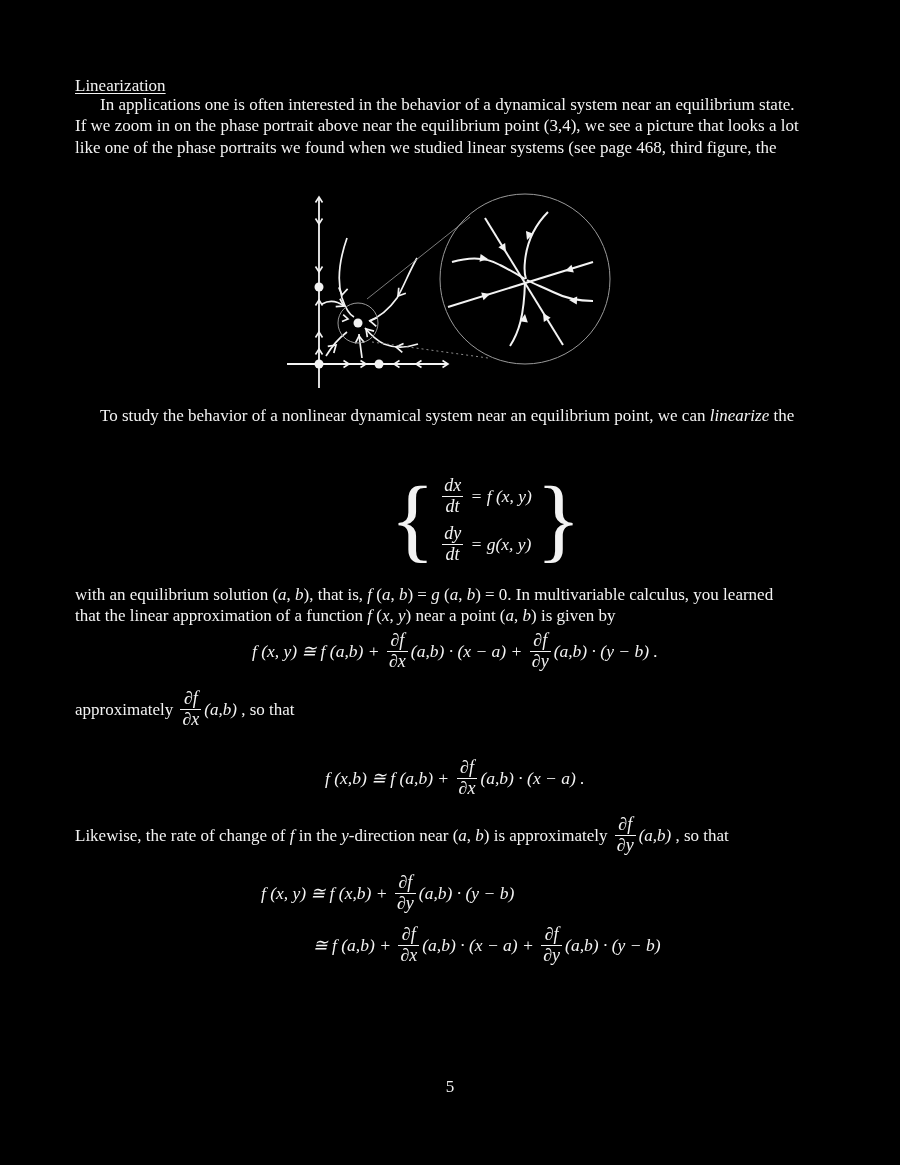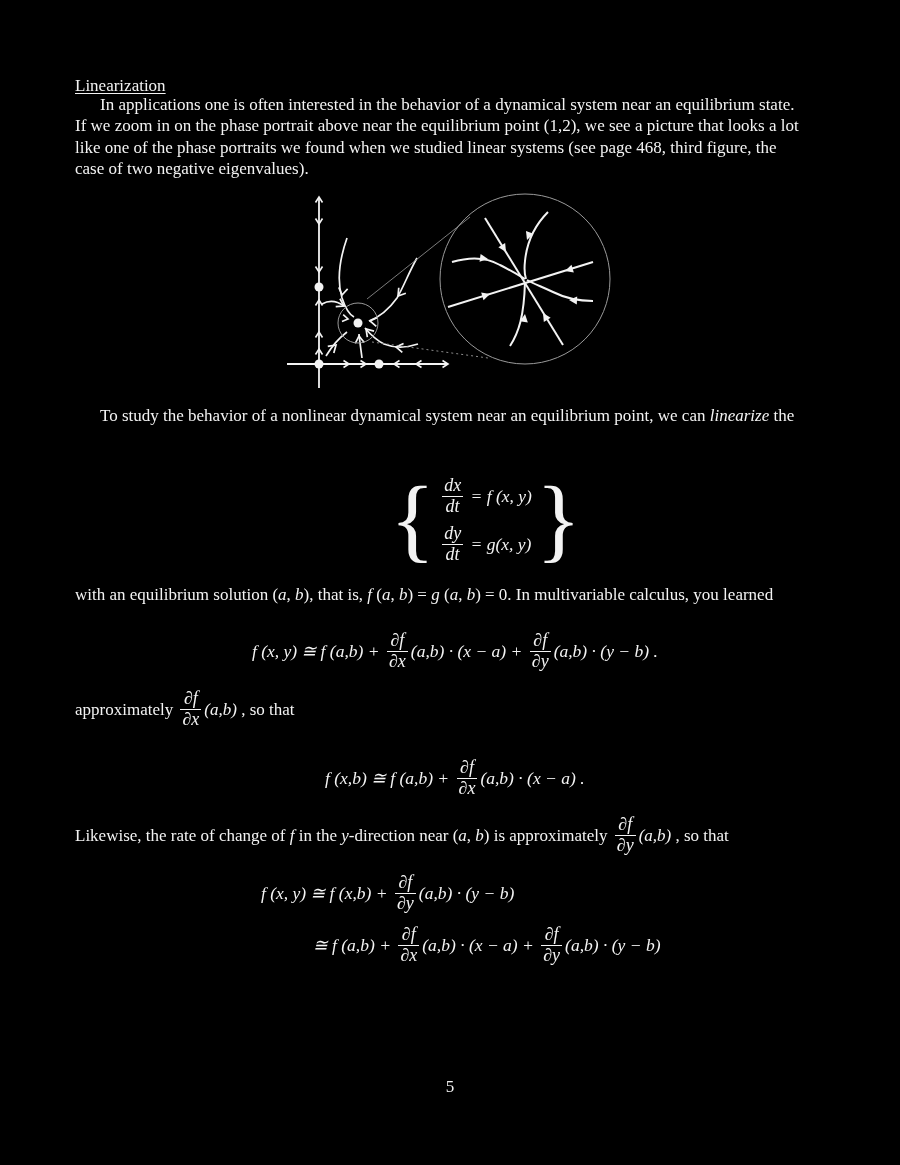--- a/index.html
+++ b/index.html
@@ -28,23 +28,22 @@
 </style>
 </head>
 <body>
 
 <div class="page">
 
   <div class="heading body-text">Linearization</div>
 
   <div class="para body-text" style="top:94px">
       <div class="tline ind"><span>In applications one is often interested in the behavior of a dynamical system near an equilibrium state.</span></div>
-      <div class="tline"><span>If we zoom in on the phase portrait above near the equilibrium point (1,2), we see a picture that looks a lot</span></div>
+      <div class="tline"><span>If we zoom in on the phase portrait above near the equilibrium point (3,4), we see a picture that looks a lot</span></div>
       <div class="tline"><span>like one of the phase portraits we found when we studied linear systems (see page 468, third figure, the</span></div>
-      <div class="tline"><span>case of two negative eigenvalues).</span></div>
     </div>
 
   <svg class="figure" width="335" height="207" viewBox="0 0 335 207">
     <defs>
       <g id="arr">
           <path d="M-7,-4.5 L0,0 L-7,4.5" fill="none" stroke="var(--fg)" stroke-width="1.7"></path>
         </g>
       <g id="arrs">
           <path d="M-5.5,-3.5 L0,0 L-5.5,3.5" fill="none" stroke="var(--fg)" stroke-width="1.6"></path>
         </g>
@@ -129,20 +128,21 @@
     <span class="brace">{</span>
     <span class="sysrows">
       <span class="sys-row"><span class="frac"><span class="fnum">dx</span><span class="fden">dt</span></span><span> = f (x, y)</span></span>
       <span class="sys-row"><span class="frac"><span class="fnum">dy</span><span class="fden">dt</span></span><span> = g(x, y)</span></span>
     </span>
     <span class="brace">}</span>
   </div>
 
   <div class="para body-text" style="top:584px">
       <div class="tline"><span>with an equilibrium solution (</span><span class="it">a</span><span>, </span><span class="it">b</span><span>), that is, </span><span class="it">f</span><span> (</span><span class="it">a</span><span>, </span><span class="it">b</span><span>) = </span><span class="it">g</span><span> (</span><span class="it">a</span><span>, </span><span class="it">b</span><span>) = 0. In multivariable calculus, you learned</span></div>
+      <div class="tline"><span>that the linear approximation of a function </span><span class="it">f</span><span> (</span><span class="it">x</span><span>, </span><span class="it">y</span><span>) near a point (</span><span class="it">a</span><span>, </span><span class="it">b</span><span>) is given by</span></div>
     </div>
 
   <div class="formula" style="left:252px;top:633px"><span>f (x, y) ≅ f (a,b) + </span><span class="frac"><span class="fnum">∂f</span><span class="fden">∂x</span></span><span>(a,b) · (x − a) + </span><span class="frac"><span class="fnum">∂f</span><span class="fden">∂y</span></span><span>(a,b) · (y − b) .</span></div>
 
   <div class="para body-text" style="top:691px">
       <div class="tline"><span>approximately </span><span class="frac"><span class="fnum">∂f</span><span class="fden">∂x</span></span><span class="it">(a,b)</span><span> , so that</span></div>
     </div>
 
   <div class="formula" style="left:325px;top:760px"><span>f (x,b) ≅ f (a,b) + </span><span class="frac"><span class="fnum">∂f</span><span class="fden">∂x</span></span><span>(a,b) · (x − a) .</span></div>
 

